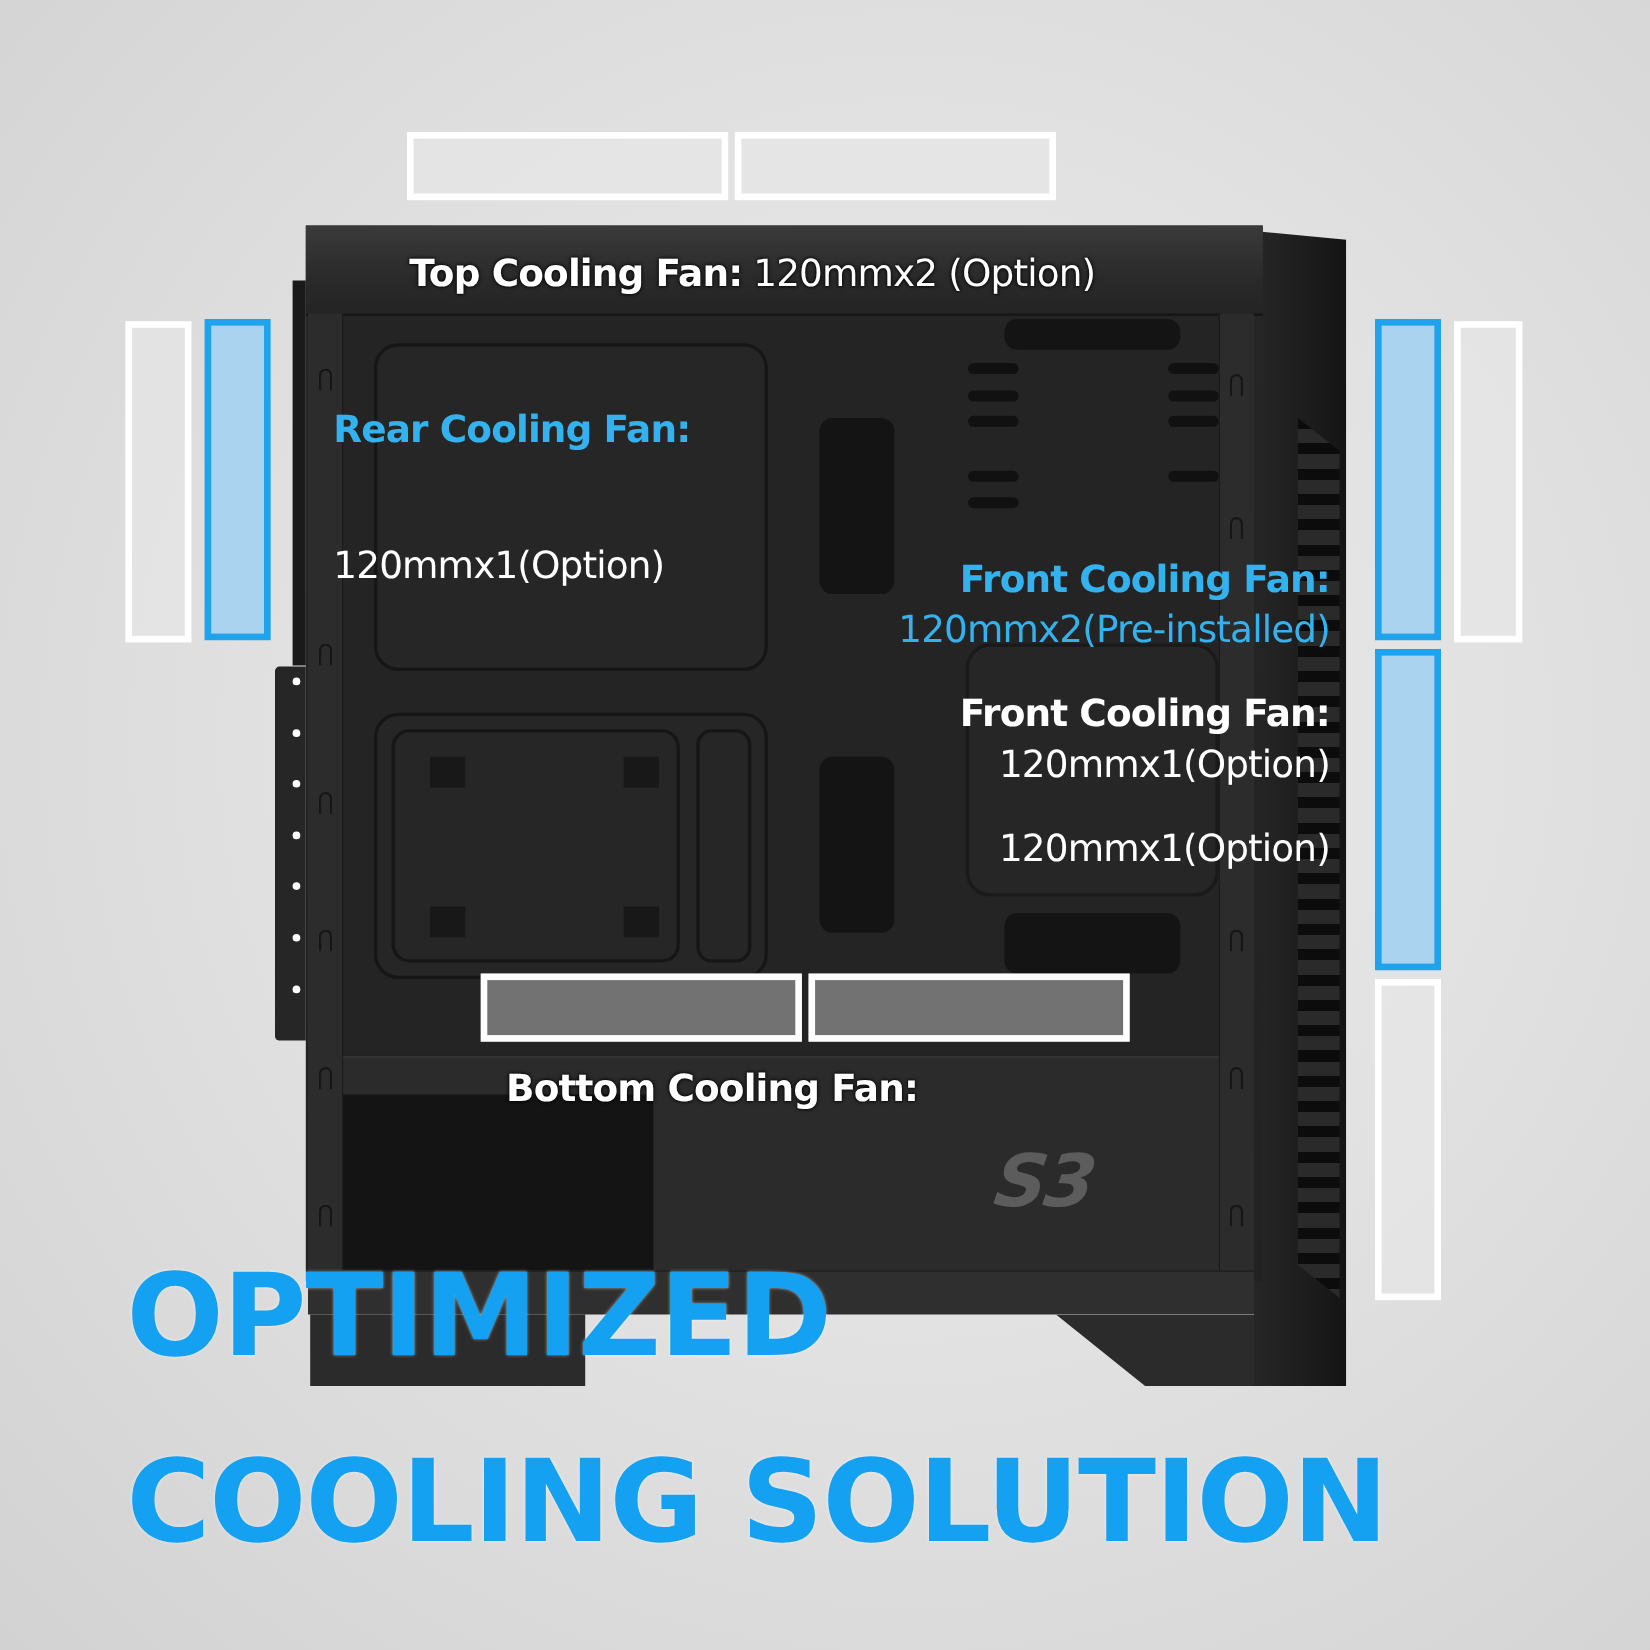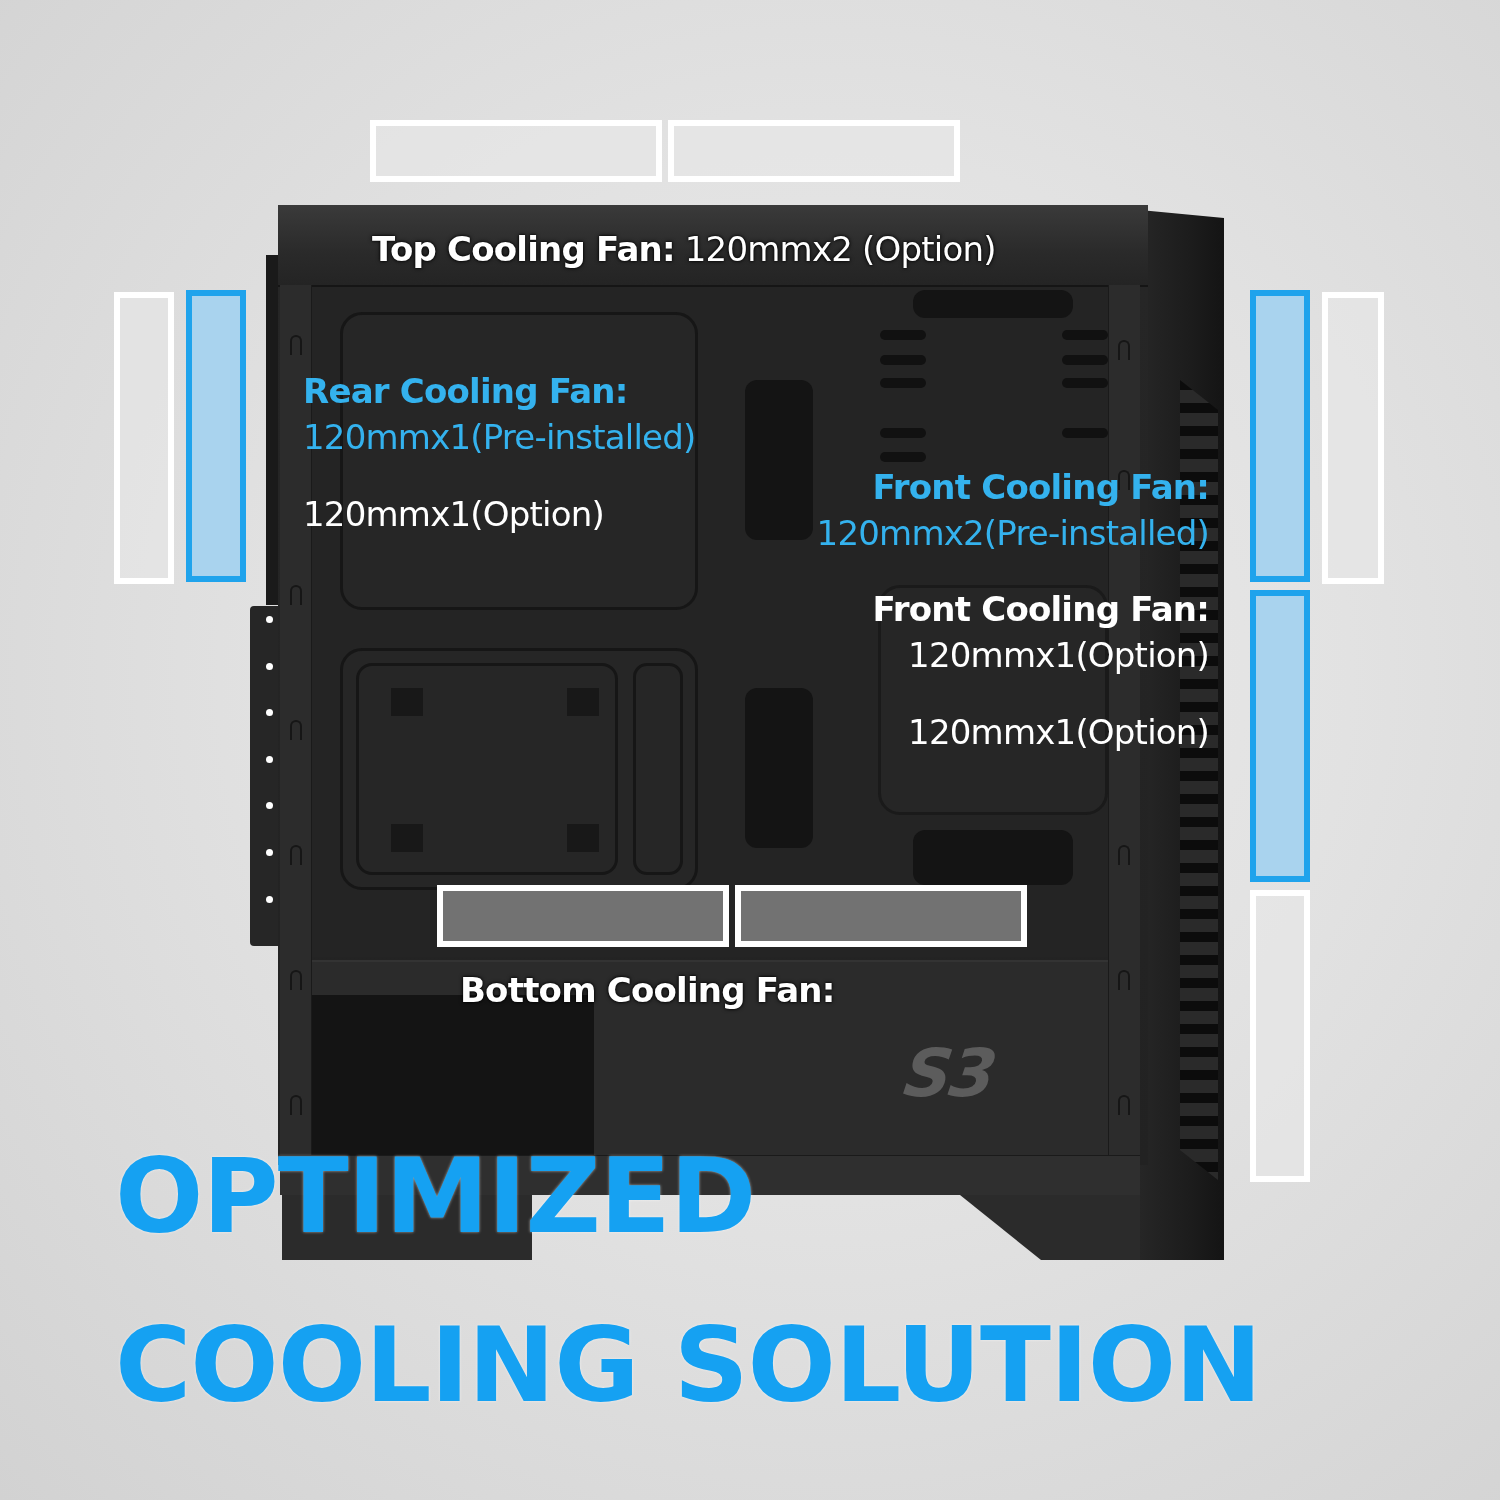--- a/index.html
+++ b/index.html
@@ -77,22 +77,22 @@
   .s3-logo {
     position: absolute; left: 905px; top: 1035px; font-family: "DejaVu Sans", sans-serif;
     font-size: 66px; font-weight: bold; font-style: italic; color: #5c5c5c; letter-spacing: -2px;
     transform: skewX(-8deg);
   }
   .hook { position: absolute; width: 12px; height: 20px; border: 2px solid #161616; border-bottom: none; border-radius: 6px 6px 0 0; }
 
   
   .lbl { position: absolute; font-family: "DejaVu Sans", sans-serif; font-size: 34px; line-height: 46px; color: #ffffff; white-space: nowrap; letter-spacing: -0.8px; }
   .lbl .b { font-weight: bold; }
-  .lbl.blue { color: #34b2ee; }
-  .lbl.right { text-align: right; }
+  .lbl.blue { color: #34b2ee; text-align: right; }
+  .lbl.right { text-align: right; margin-top: 40px; }
   .lbl.shadow { text-shadow: 0 0 4px rgba(0,0,0,0.9), 0 0 2px #000; }
 
   .headline {
     position: absolute; left: 115px; font-family: "DejaVu Sans", sans-serif; font-weight: bold;
     font-size: 104px; color: #15a1f2; letter-spacing: -1px; line-height: 120px; white-space: nowrap;
     text-shadow: 0 0 3px rgba(255,255,255,0.6);
   }
 </style>
 </head>
 <body>
@@ -173,21 +173,20 @@
 <div class="fan-box bottom" style="left:437px;top:885px;width:292px;height:62px;"></div>
 <div class="fan-box bottom" style="left:735px;top:885px;width:292px;height:62px;"></div>
 
 <div class="lbl shadow" style="left:372px;top:226px;">
   <span class="b">Top Cooling Fan:</span>
   <span>120mmx2 (Option)</span>
 </div>
 
 <div class="lbl blue" style="left:303px;top:368px;">
   <div class="b">Rear Cooling Fan:</div>
-  <div>120mmx1(Pre-installed)</div>
 </div>
 
 <div class="lbl" style="left:303px;top:491px;">
   <div>120mmx1(Option)</div>
 </div>
 
 <div class="lbl blue right" style="right:291px;top:464px;">
   <div class="b">Front Cooling Fan:</div>
   <div>120mmx2(Pre-installed)</div>
 </div>

